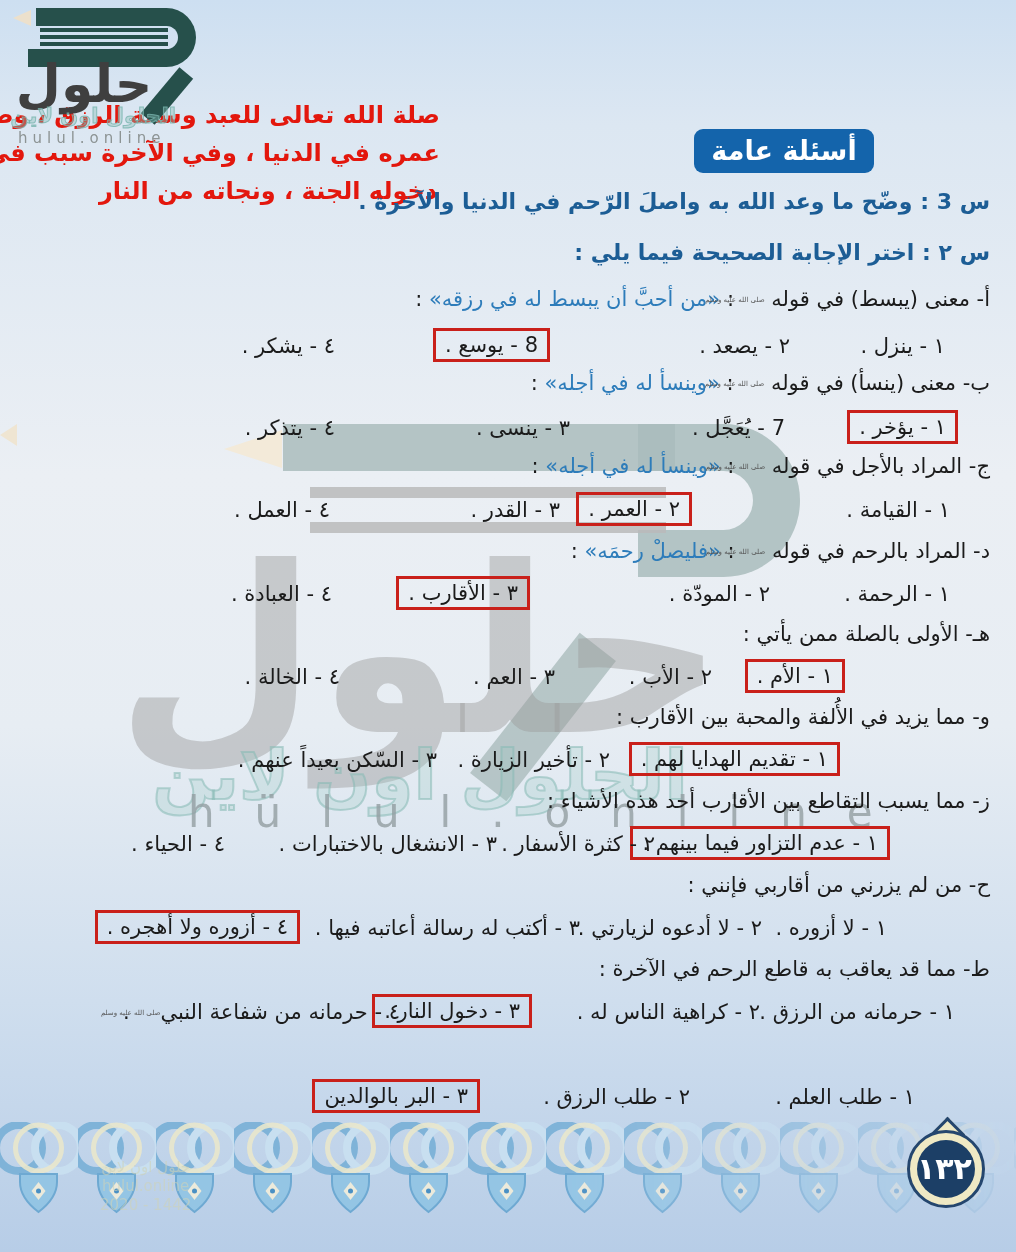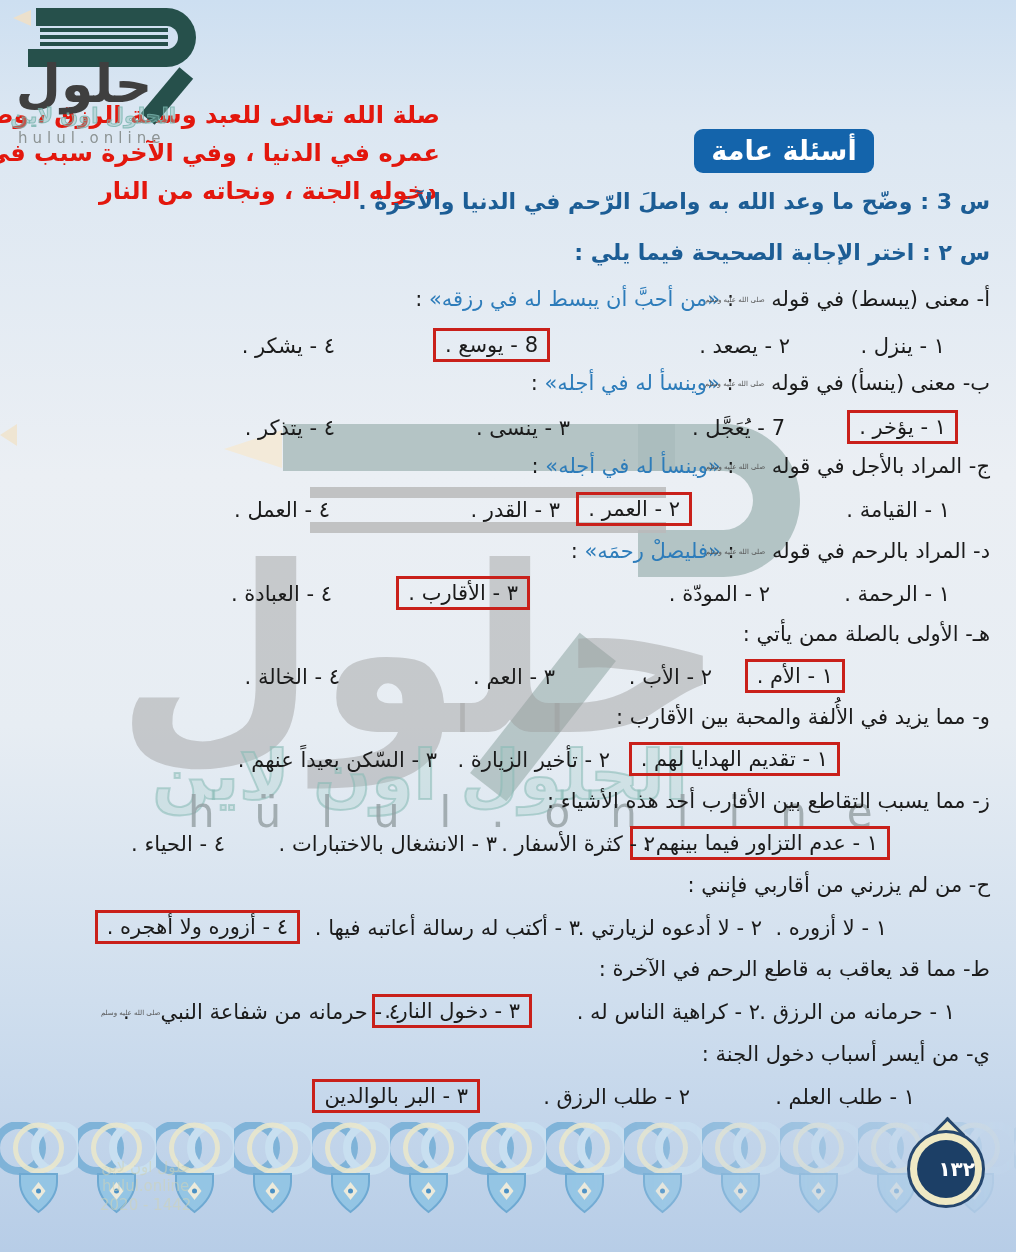--- a/index.html
+++ b/index.html
@@ -56,21 +56,21 @@
   
   .border-wrap{position:absolute;z-index:2;left:0;top:1122px;width:1016px;height:92px;
     -webkit-mask-image:linear-gradient(to right,#000 0%,#000 55%,rgba(0,0,0,.12) 100%);
     mask-image:linear-gradient(to right,#000 0%,#000 55%,rgba(0,0,0,.12) 100%);}
   .pgbadge{position:absolute;z-index:4;left:903px;top:1116px;width:86px;height:96px;}
   .pg-tip{position:absolute;left:32px;top:6px;width:22px;height:22px;background:#efe9c4;
     border-left:3px solid #24466e;border-top:3px solid #24466e;transform:rotate(45deg);}
   .pg-outer{position:absolute;left:4px;top:14px;width:78px;height:78px;border-radius:50%;
     background:#efe9c4;border:3px solid #24466e;box-sizing:border-box;}
   .pg-inner{position:absolute;left:14px;top:24px;width:58px;height:58px;border-radius:50%;
-    background:#1c3f66;color:#fff;font-weight:bold;font-size:20px;line-height:58px;text-align:right;}
+    background:#1c3f66;color:#fff;font-weight:bold;font-size:30px;line-height:58px;text-align:left;}
   .foot-wm{position:absolute;z-index:3;left:100px;top:1158px;font-size:15px;line-height:19px;
     color:rgba(205,210,185,.6);text-align:center;}
 </style>
 </head>
 <body>
 
 <div id="page">
 
   <div class="wm wm-topband"></div>
   <div class="wm wm-curve"></div>
@@ -164,21 +164,20 @@
   <span class="opt" style="top:916px;right:254px">٢ - لا أدعوه لزيارتي .</span>
   <span class="opt" style="top:916px;right:436px">٣ - أكتب له رسالة أعاتبه فيها .</span>
   <span class="opt boxed" style="top:910px;right:716px">٤ - أزوره ولا أهجره .</span>
 
   <div class="ct stem" style="top:957px">ط- مما قد يعاقب به قاطع الرحم في الآخرة :</div>
   <span class="opt" style="top:1000px;right:61px">١ - حرمانه من الرزق .</span>
   <span class="opt" style="top:1000px;right:256px">٢ - كراهية الناس له .</span>
   <span class="opt boxed" style="top:994px;right:484px">٣ - دخول النار .</span>
   <span class="opt" style="top:1000px;right:616px"><span>٤ - حرمانه من شفاعة النبي</span><span class="saw">صلى الله عليه وسلم</span><span> .</span></span>
 
-  <div class="ct stem" style="top:1042px">ي- من أيسر أسباب دخول الجنة :</div>
   <span class="opt" style="top:1085px;right:101px">١ - طلب العلم .</span>
   <span class="opt" style="top:1085px;right:326px">٢ - طلب الرزق .</span>
   <span class="opt boxed" style="top:1079px;right:536px">٣ - البر بالوالدين</span>
 
   <div class="border-wrap">
     <svg width="1016" height="92" xmlns="http://www.w3.org/2000/svg">
       <defs>
         <pattern id="arab" width="78" height="92" patternUnits="userSpaceOnUse">
           <circle cx="19" cy="26" r="23" fill="none" stroke="#7fb3d8" stroke-width="8"></circle>
           <circle cx="58" cy="26" r="23" fill="none" stroke="#c8dff0" stroke-width="8"></circle>

